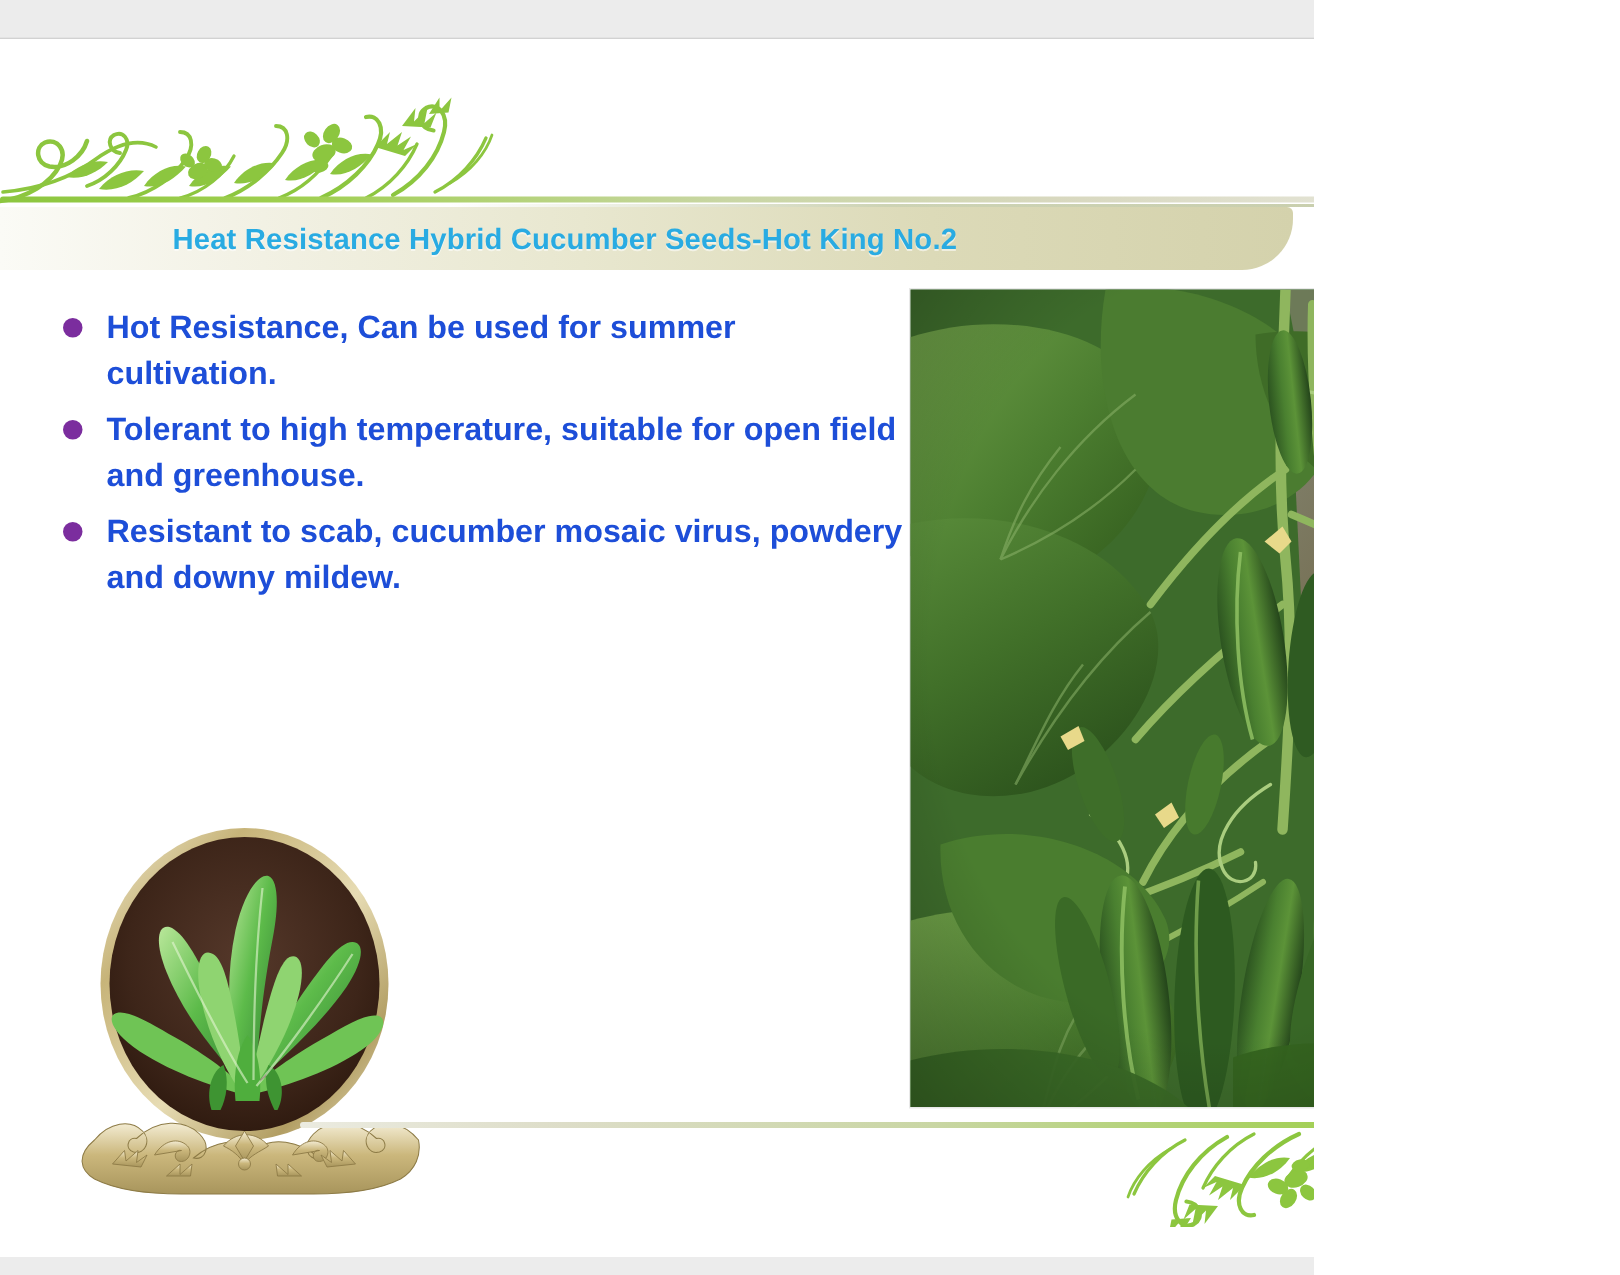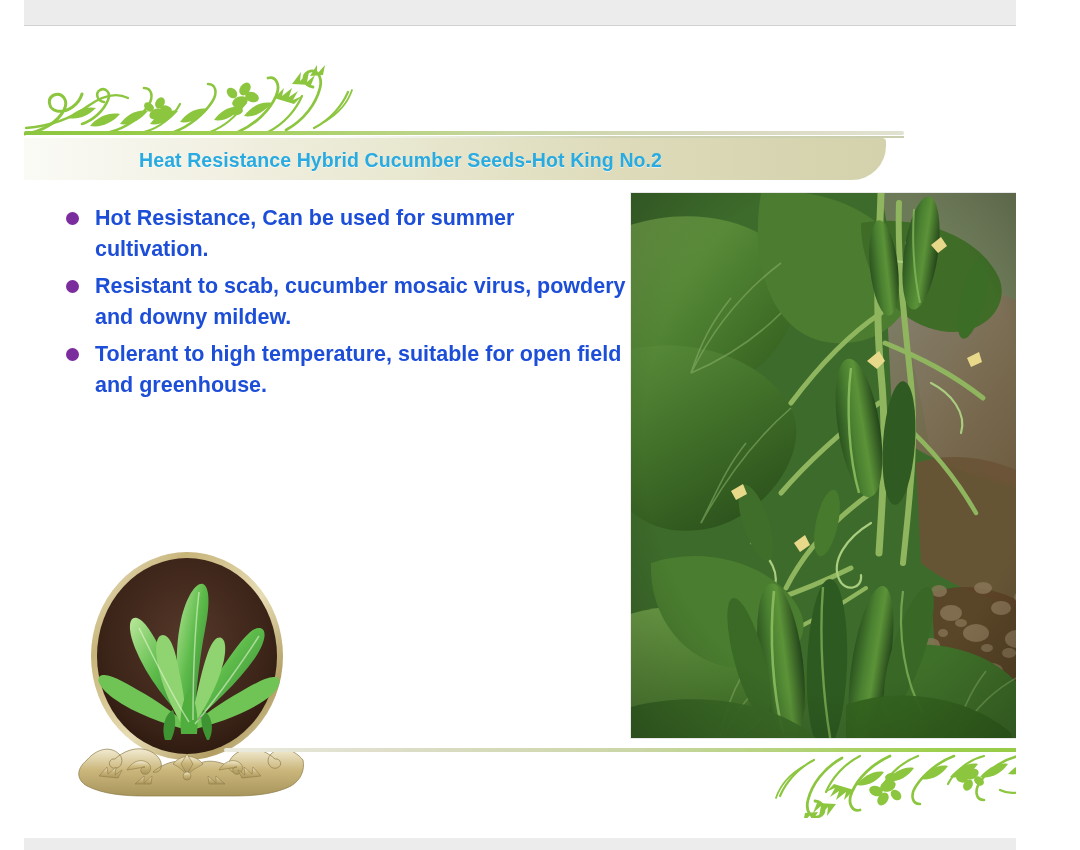--- a/index.html
+++ b/index.html
@@ -9,25 +9,24 @@
   }
   body {
     width: 1080px;
     height: 850px;
     overflow: hidden;
     font-family: "Liberation Sans", sans-serif;
   }
 
   #slide {
     position: relative;
-    width: 992px;
+    width: 876px;
     height: 850px;
     background: #ffffff;
     overflow: hidden;
-    margin-left: 24px;
   }
 
   
   .viewer-band {
     position: absolute;
     left: 0;
     width: 1080px;
     background: #ececec;
   }
   .viewer-band.top { top: 0; height: 25px; }
@@ -225,25 +224,25 @@
   <div id="title-banner"></div>
   <div id="title-text">Heat Resistance Hybrid Cucumber Seeds-Hot King No.2</div>
 
   <div id="bullets">
     <div class="bullet-row">
       <span class="bullet-dot"></span>
       <span class="bullet-text">Hot Resistance, Can be used for summer cultivation.</span>
     </div>
     <div class="bullet-row">
       <span class="bullet-dot"></span>
-      <span class="bullet-text">Resistant to scab, cucumber mosaic virus, powdery and downy mildew.</span>
+      <span class="bullet-text">Tolerant to high temperature, suitable for open field and greenhouse.</span>
     </div>
     <div class="bullet-row">
       <span class="bullet-dot"></span>
-      <span class="bullet-text">Tolerant to high temperature, suitable for open field and greenhouse.</span>
+      <span class="bullet-text">Resistant to scab, cucumber mosaic virus, powdery and downy mildew.</span>
     </div>
   </div>
 
   <div id="photo">
     <svg width="408" height="545" viewBox="0 0 408 545" xmlns="http://www.w3.org/2000/svg">
       <defs>
         <linearGradient id="soilg" x1="0" y1="0" x2="1" y2="1">
           <stop offset="0%" stop-color="#8c8477"></stop>
           <stop offset="50%" stop-color="#7d6b52"></stop>
           <stop offset="100%" stop-color="#6b5236"></stop>

